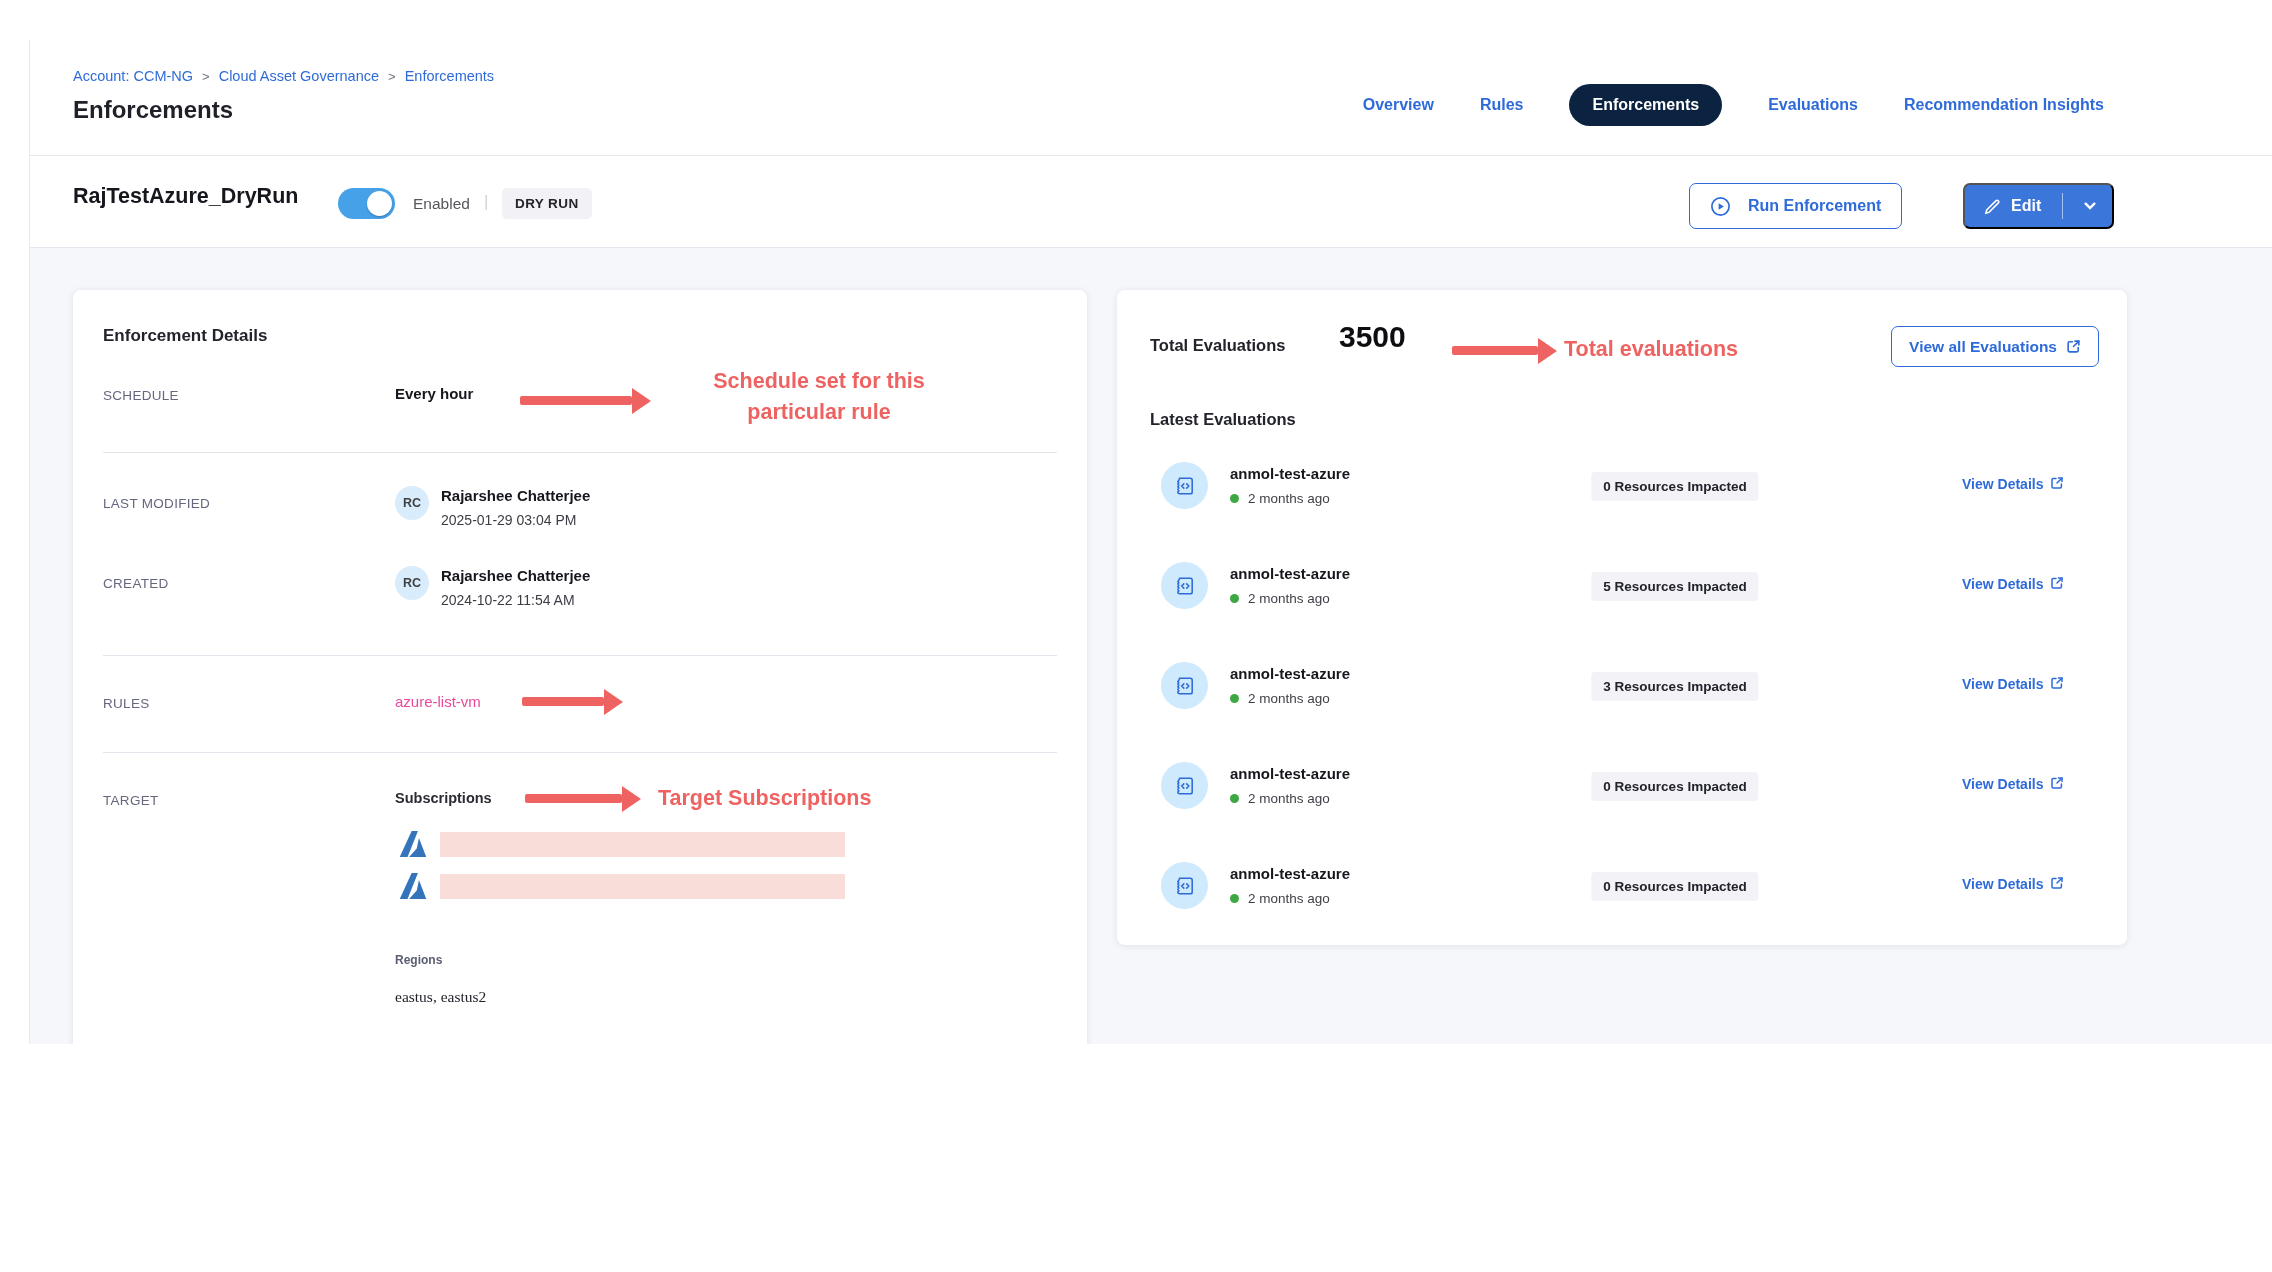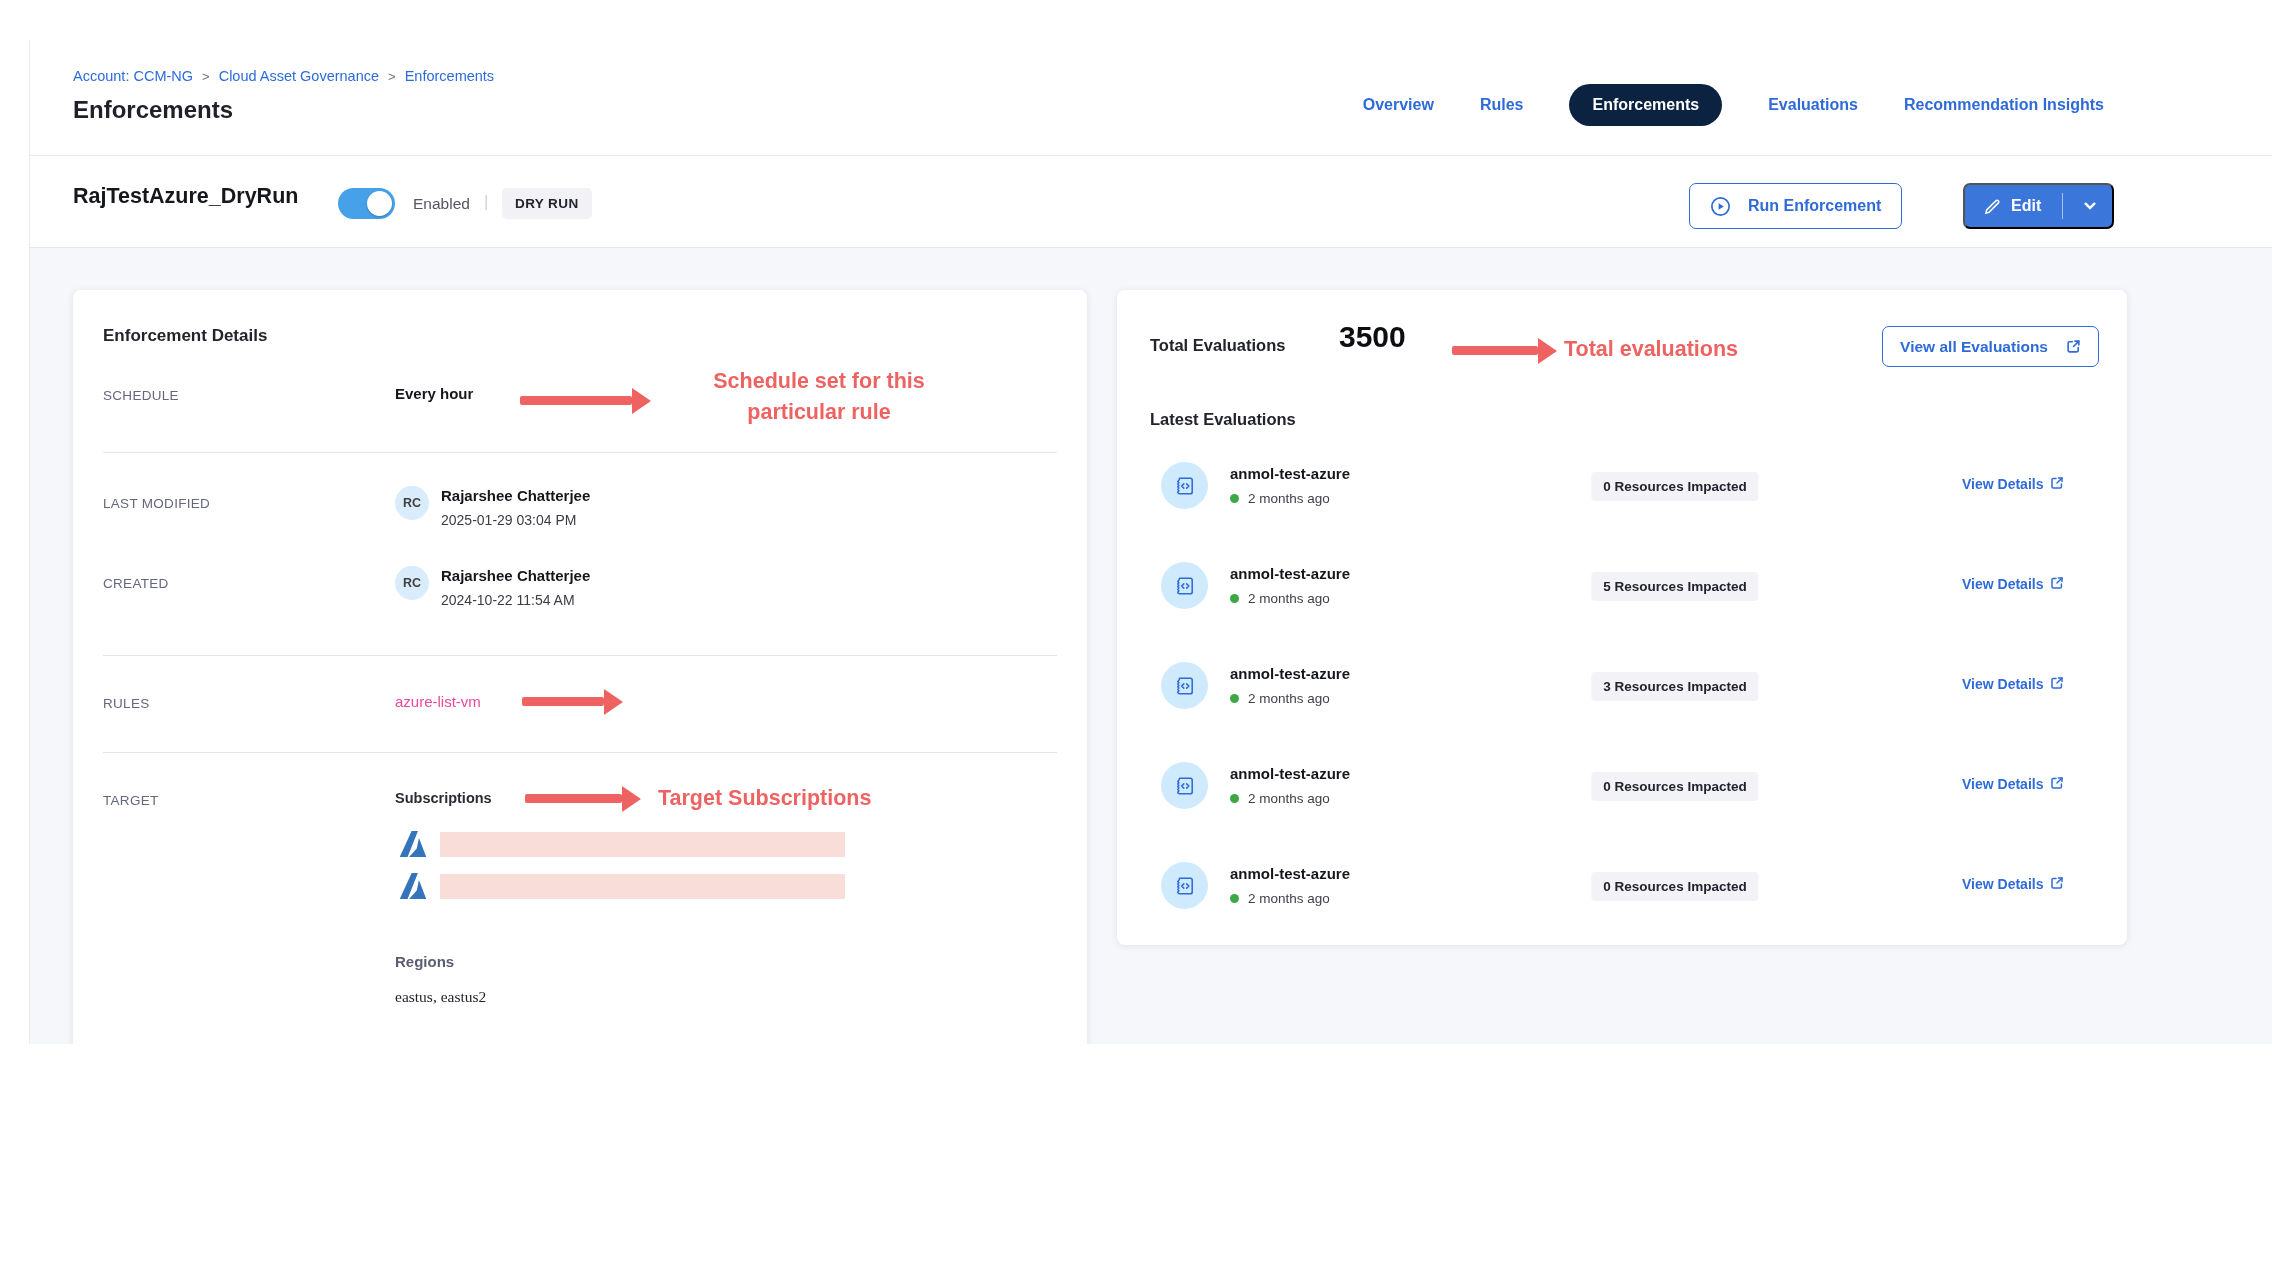--- a/index.html
+++ b/index.html
@@ -49,33 +49,33 @@
   .avatar-rc { position:absolute; left:322px; width:34px; height:34px; border-radius:50%; background:#d9ecfc; color:#404040; font-size:12.5px; font-weight:bold; display:flex; align-items:center; justify-content:center; }
   .person-name { position:absolute; left:368px; font-size:15px; font-weight:bold; color:#16171d; }
   .person-date { position:absolute; left:368px; font-size:14px; color:#3c3d44; }
 
   .rule-link { position:absolute; left:322px; top:403px; font-size:15px; color:#ec4899; cursor:pointer; }
   .subs-label { position:absolute; left:322px; top:500px; font-size:14.5px; font-weight:bold; color:#2a2b33; }
 
   .az-row { position:absolute; left:323px; display:flex; align-items:center; gap:10px; }
   .redact-bar { width:405px; height:25px; background:#f8ddd9; }
 
-  .regions-label { position:absolute; left:322px; top:663px; font-size:15px; font-weight:bold; color:#5b5d72; }
+  .regions-label { position:absolute; left:322px; top:663px; font-size:12px; font-weight:bold; color:#5b5d72; }
   .regions-value { position:absolute; left:322px; top:698px; font-size:15.5px; color:#1f2028;font-family:Liberation Serif, serif; }
 
   
   .r-arrow { position:absolute; height:9px; background:#ee6361; border-radius:2px; }
   .r-arrow::after { content:""; position:absolute; right:-19px; top:50%; transform:translateY(-50%); width:0; height:0; border-left:19px solid #ee6361; border-top:13px solid transparent; border-bottom:13px solid transparent; }
   .annot { position:absolute; color:#ee6361; font-size:21.5px; font-weight:bold; line-height:31px; white-space:pre-line; }
   .annot.center { text-align:center; }
 
   
   .total-label { position:absolute; left:33px; top:46px; font-size:16.5px; font-weight:bold; color:#22232b; }
   .total-value { position:absolute; left:222px; top:30px; font-size:30px; font-weight:bold; color:#0d0e12; }
-  .btn-viewall { position:absolute; right:28px; top:36px; height:41px; display:flex; align-items:center; gap:18px; padding:0 17px; background:#ffffff; border:1.5px solid #2e6bd9; border-radius:7px; color:#2e6bd9; font-size:15.5px; font-weight:bold; cursor:pointer; }
+  .btn-viewall { position:absolute; right:28px; top:36px; height:41px; display:flex; align-items:center; gap:9px; padding:0 17px; background:#ffffff; border:1.5px solid #2e6bd9; border-radius:7px; color:#2e6bd9; font-size:15.5px; font-weight:bold; cursor:pointer; }
   .latest-label { position:absolute; left:33px; top:120px; font-size:16.5px; font-weight:bold; color:#22232b; }
 
   .eval-rows { position:absolute; left:0; top:146px; right:0; }
   .eval-row { position:relative; height:100px; }
   .eval-avatar { position:absolute; left:44px; top:26px; width:47px; height:47px; border-radius:50%; background:#cfeafc; display:flex; align-items:center; justify-content:center; }
   .eval-name { position:absolute; left:113px; top:29px; font-size:15px; font-weight:bold; color:#16171d; }
   .eval-time { position:absolute; left:113px; top:55px; display:flex; align-items:center; gap:9px; font-size:13.5px; color:#3e3f47; }
   .dot-green { width:9px; height:9px; border-radius:50%; background:#3da843; }
   .impact-badge { position:absolute; left:558px; top:36px; transform:translateX(-50%); background:#f2f2f7; border-radius:4px; padding:7px 12px; font-size:13.5px; font-weight:bold; color:#22232b; white-space:nowrap; }
   .view-details { position:absolute; left:845px; top:40px; display:flex; gap:7px; font-size:14px; font-weight:bold; color:#2e6bd9; cursor:pointer; white-space:nowrap; }

